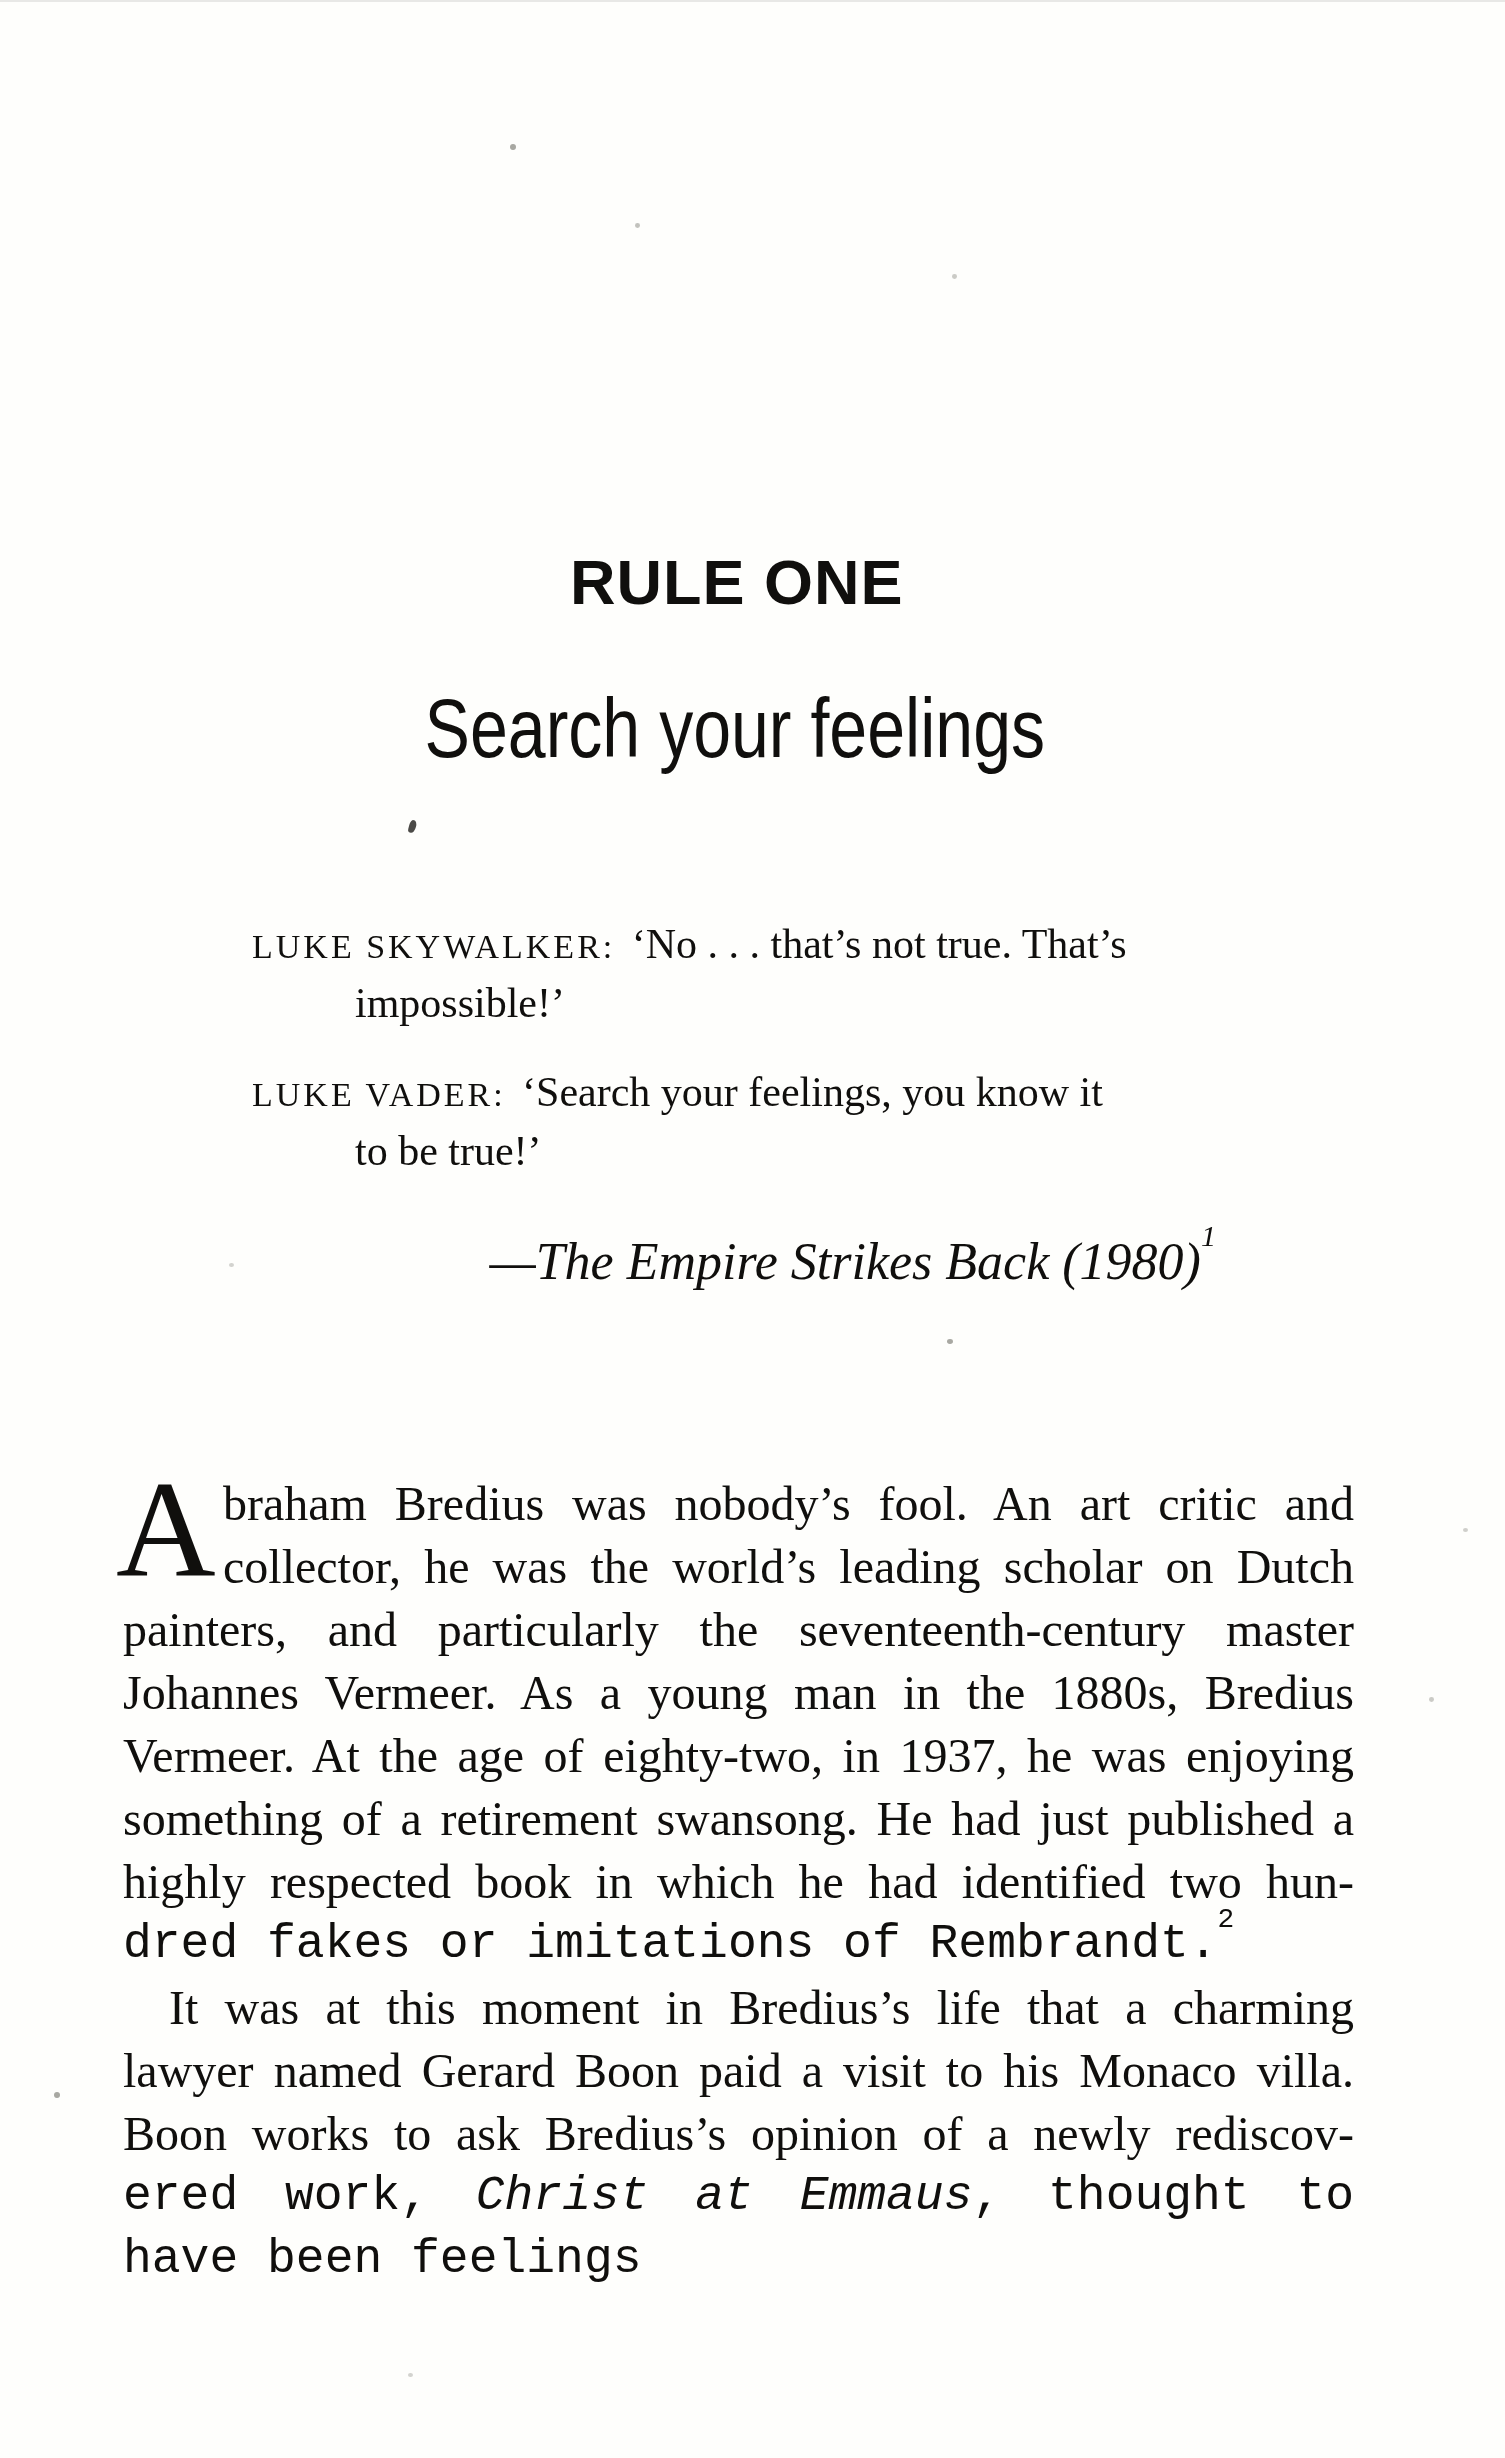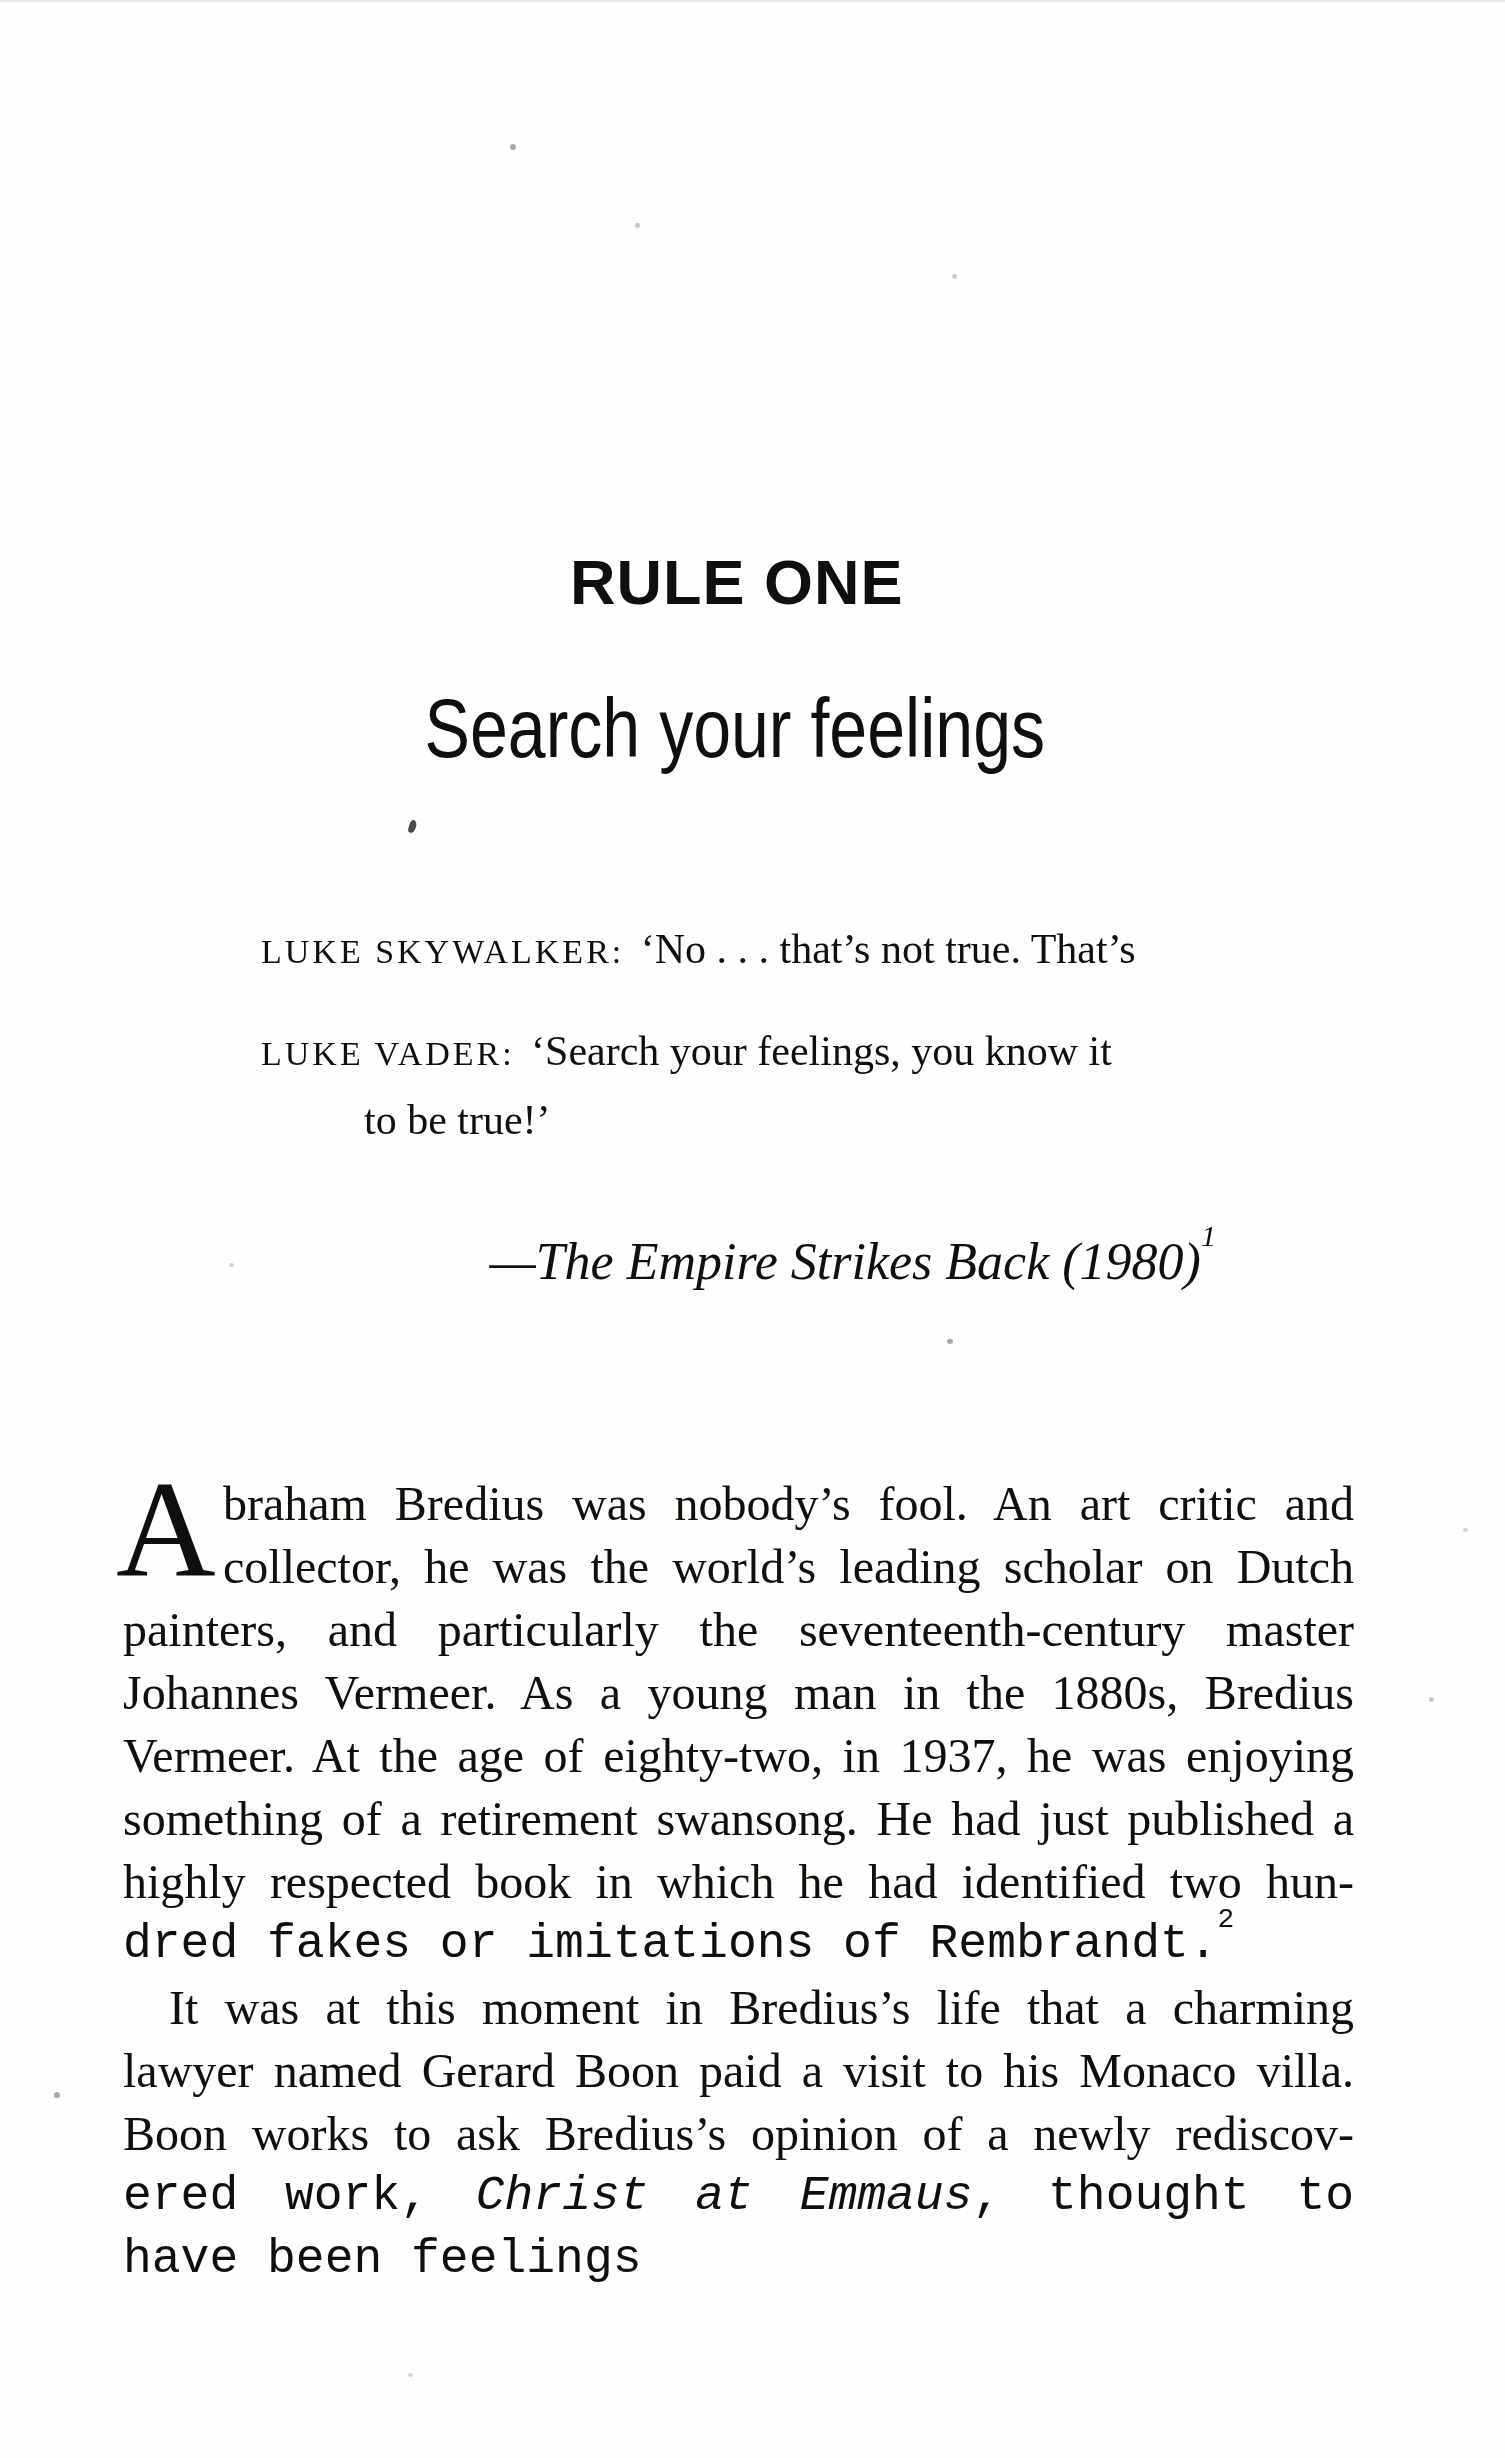--- a/index.html
+++ b/index.html
@@ -30,22 +30,22 @@
   .chapter-title{
     position:absolute;top:685px;left:0;width:100%;margin:0;
     text-align:center;
     font-family:"Liberation Sans", sans-serif;
     font-weight:400;
     font-size:83px;line-height:1;
     transform:translateX(-17.7px) scaleX(0.82);
   }
   
   .epigraph{
-    position:absolute;left:261px;top:914px;width:1044px;
-    font-size:42px;line-height:67px;
+    position:absolute;left:252px;top:914px;width:1044px;
+    font-size:42px;line-height:56px;
   }
   .ep-entry{margin:0;}
   .ep-entry + .ep-entry{margin-top:33px;}
   .ep-l1,.ep-cont{white-space:nowrap;}
   .ep-cont{margin-left:103px;}
   .speaker{
     font-size:34px;
     letter-spacing:3px;
     margin-right:5.9px;
   }
@@ -98,20 +98,21 @@
 
   <div class="chapter-label">RULE ONE</div>
 
   <h1 class="chapter-title">Search your feelings</h1>
 
   <div class="mark-comma"></div>
 
   <div class="epigraph" id="epigraph">
       <div class="ep-entry">
         <div class="ep-l1"><span class="speaker">LUKE SKYWALKER:</span> ‘No . . . that’s not true. That’s</div>
+        <div class="ep-cont">impossible!’</div>
       </div>
       <div class="ep-entry">
         <div class="ep-l1"><span class="speaker">LUKE VADER:</span> ‘Search your feelings, you know it</div>
         <div class="ep-cont">to be true!’</div>
       </div>
     </div>
 
   <div class="attribution"><span>—The Empire Strikes Back (1980)</span><sup class="fn">1</sup></div>
 
   <div class="dropcap">A</div>

